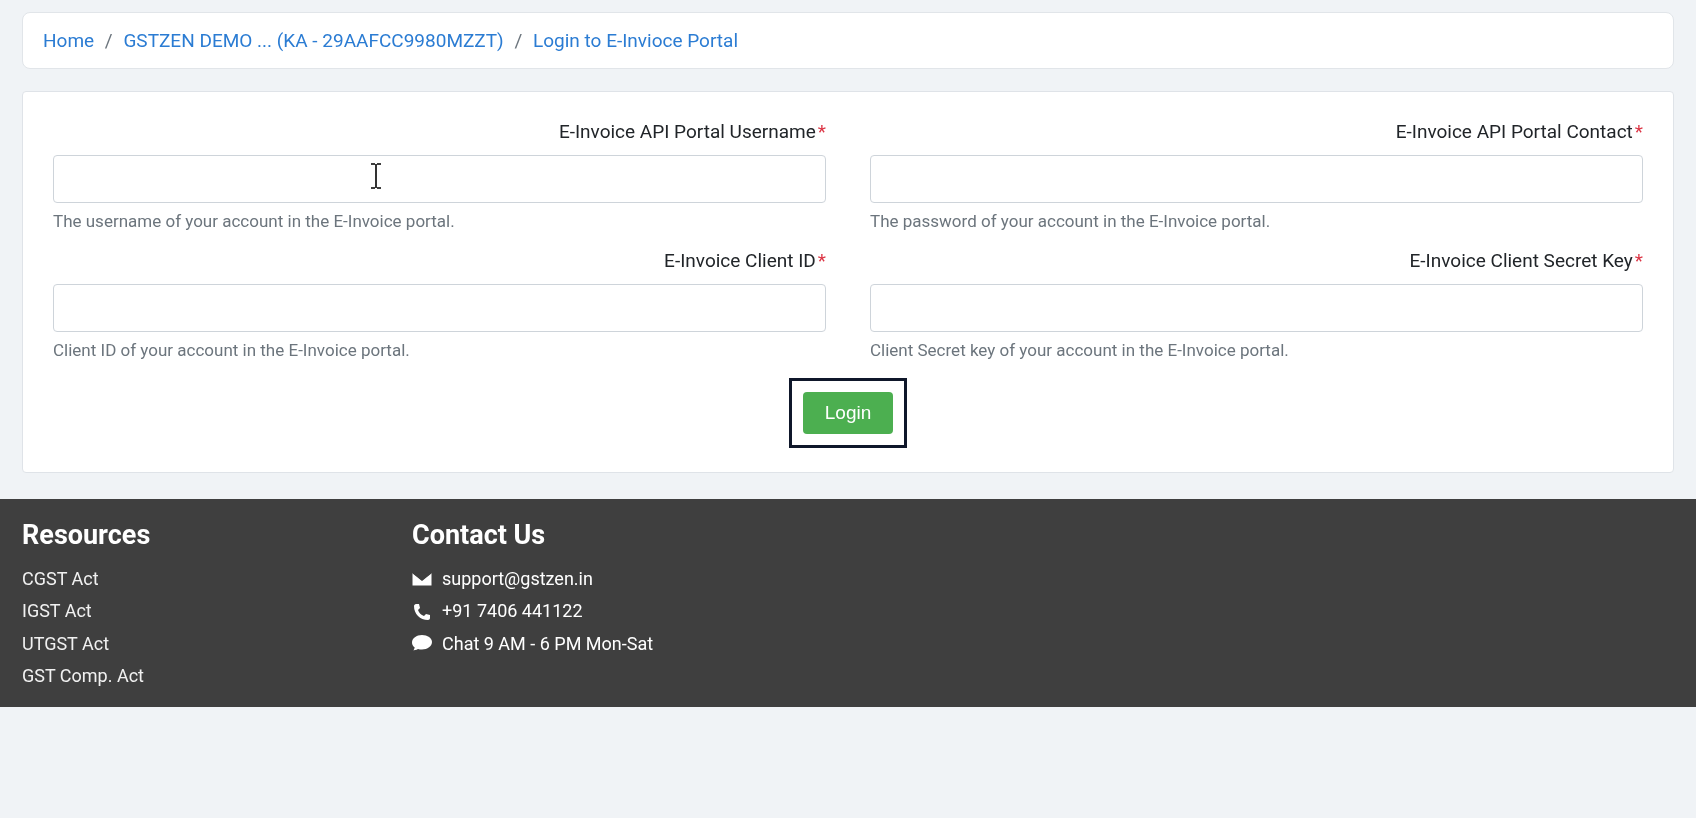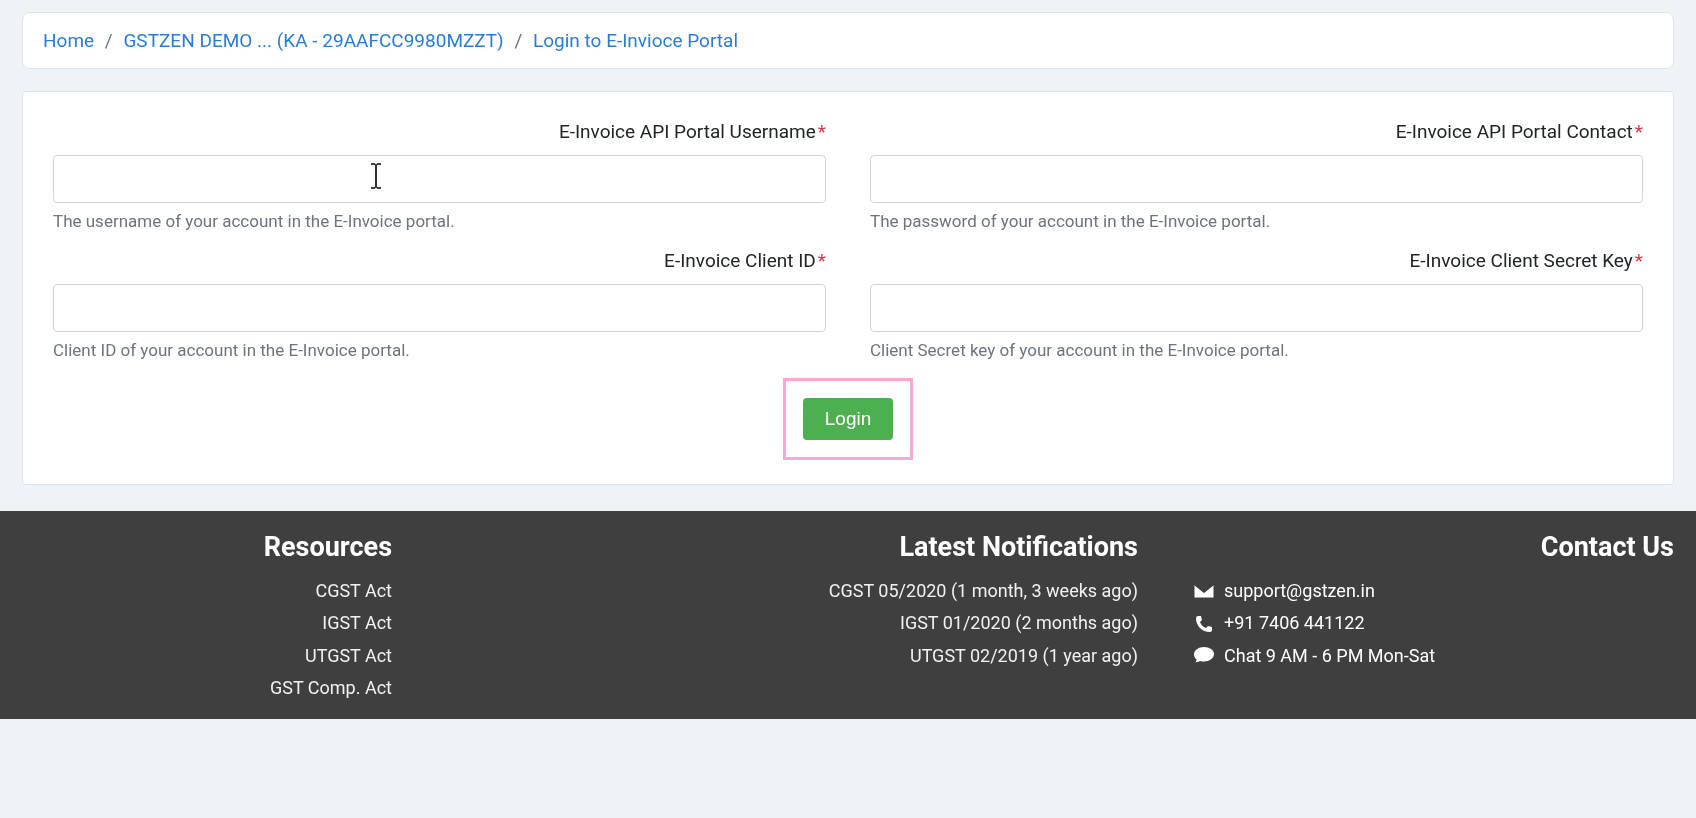--- a/index.html
+++ b/index.html
@@ -72,22 +72,22 @@
       font-size: 17px;
       color: #6c757d;
       margin-top: 8px;
     }
     .button-wrap {
       text-align: center;
       margin-top: 10px;
     }
     .highlight-box {
       display: inline-block;
-      border: 3px solid #f9a8d4;
-      padding: 17px;
+      border: 3px solid #0f172a;
+      padding: 11px;
     }
     .btn-login {
       background: #4caf50;
       color: #fff;
       border: none;
       border-radius: 4px;
       padding: 10px 22px;
       font-size: 19px;
       cursor: pointer;
     }
@@ -101,35 +101,33 @@
       position: relative;
     }
     footer {
       background: #3f3f3f;
       color: #fff;
       margin-top: 26px;
       padding: 20px 22px 14px 22px;
     }
     .footer-cols {
       display: flex;
-      gap: 56px;
-      text-align: right;
+      gap: 20px;
     }
     .footer-col-1 { flex: 0 0 370px; }
     .footer-col-2 { flex: 1; }
     .footer-col-3 { flex: 0 0 480px; }
     .footer-heading {
       font-size: 27px;
       font-weight: 700;
       margin-bottom: 12px;
       color: #fff;
     }
     .footer-list {
       list-style: none;
-      margin-left: 8px;
     }
     .footer-list li {
       font-size: 18px;
       line-height: 1.8;
       color: #f1f1f1;
     }
     .footer-list a {
       color: #f1f1f1;
       text-decoration: none;
     }
@@ -216,28 +214,20 @@
   <div class="footer-cols">
     <div class="footer-col-1">
       <div class="footer-heading">Resources</div>
       <ul class="footer-list">
         <li><a href="#">CGST Act</a></li>
         <li><a href="#">IGST Act</a></li>
         <li><a href="#">UTGST Act</a></li>
         <li><a href="#">GST Comp. Act</a></li>
       </ul>
     </div>
-    <div class="footer-col-2">
-      <div class="footer-heading">Latest Notifications</div>
-      <ul class="footer-list">
-        <li><a href="#">CGST 05/2020 (1 month, 3 weeks ago)</a></li>
-        <li><a href="#">IGST 01/2020 (2 months ago)</a></li>
-        <li><a href="#">UTGST 02/2019 (1 year ago)</a></li>
-      </ul>
-    </div>
     <div class="footer-col-3">
       <div class="footer-heading">Contact Us</div>
       <div class="contact-line">
         <span class="icon">
           <svg width="20" height="14" viewBox="0 0 20 14">
               <path d="M0 0h20v14H0z M0 0l10 8 10-8" fill="#fff" stroke="#3f3f3f" stroke-width="1"></path>
               <path d="M0 0l10 8 10-8" fill="none" stroke="#3f3f3f" stroke-width="1.5"></path>
             </svg>
         </span>
         <span>support@gstzen.in</span>

